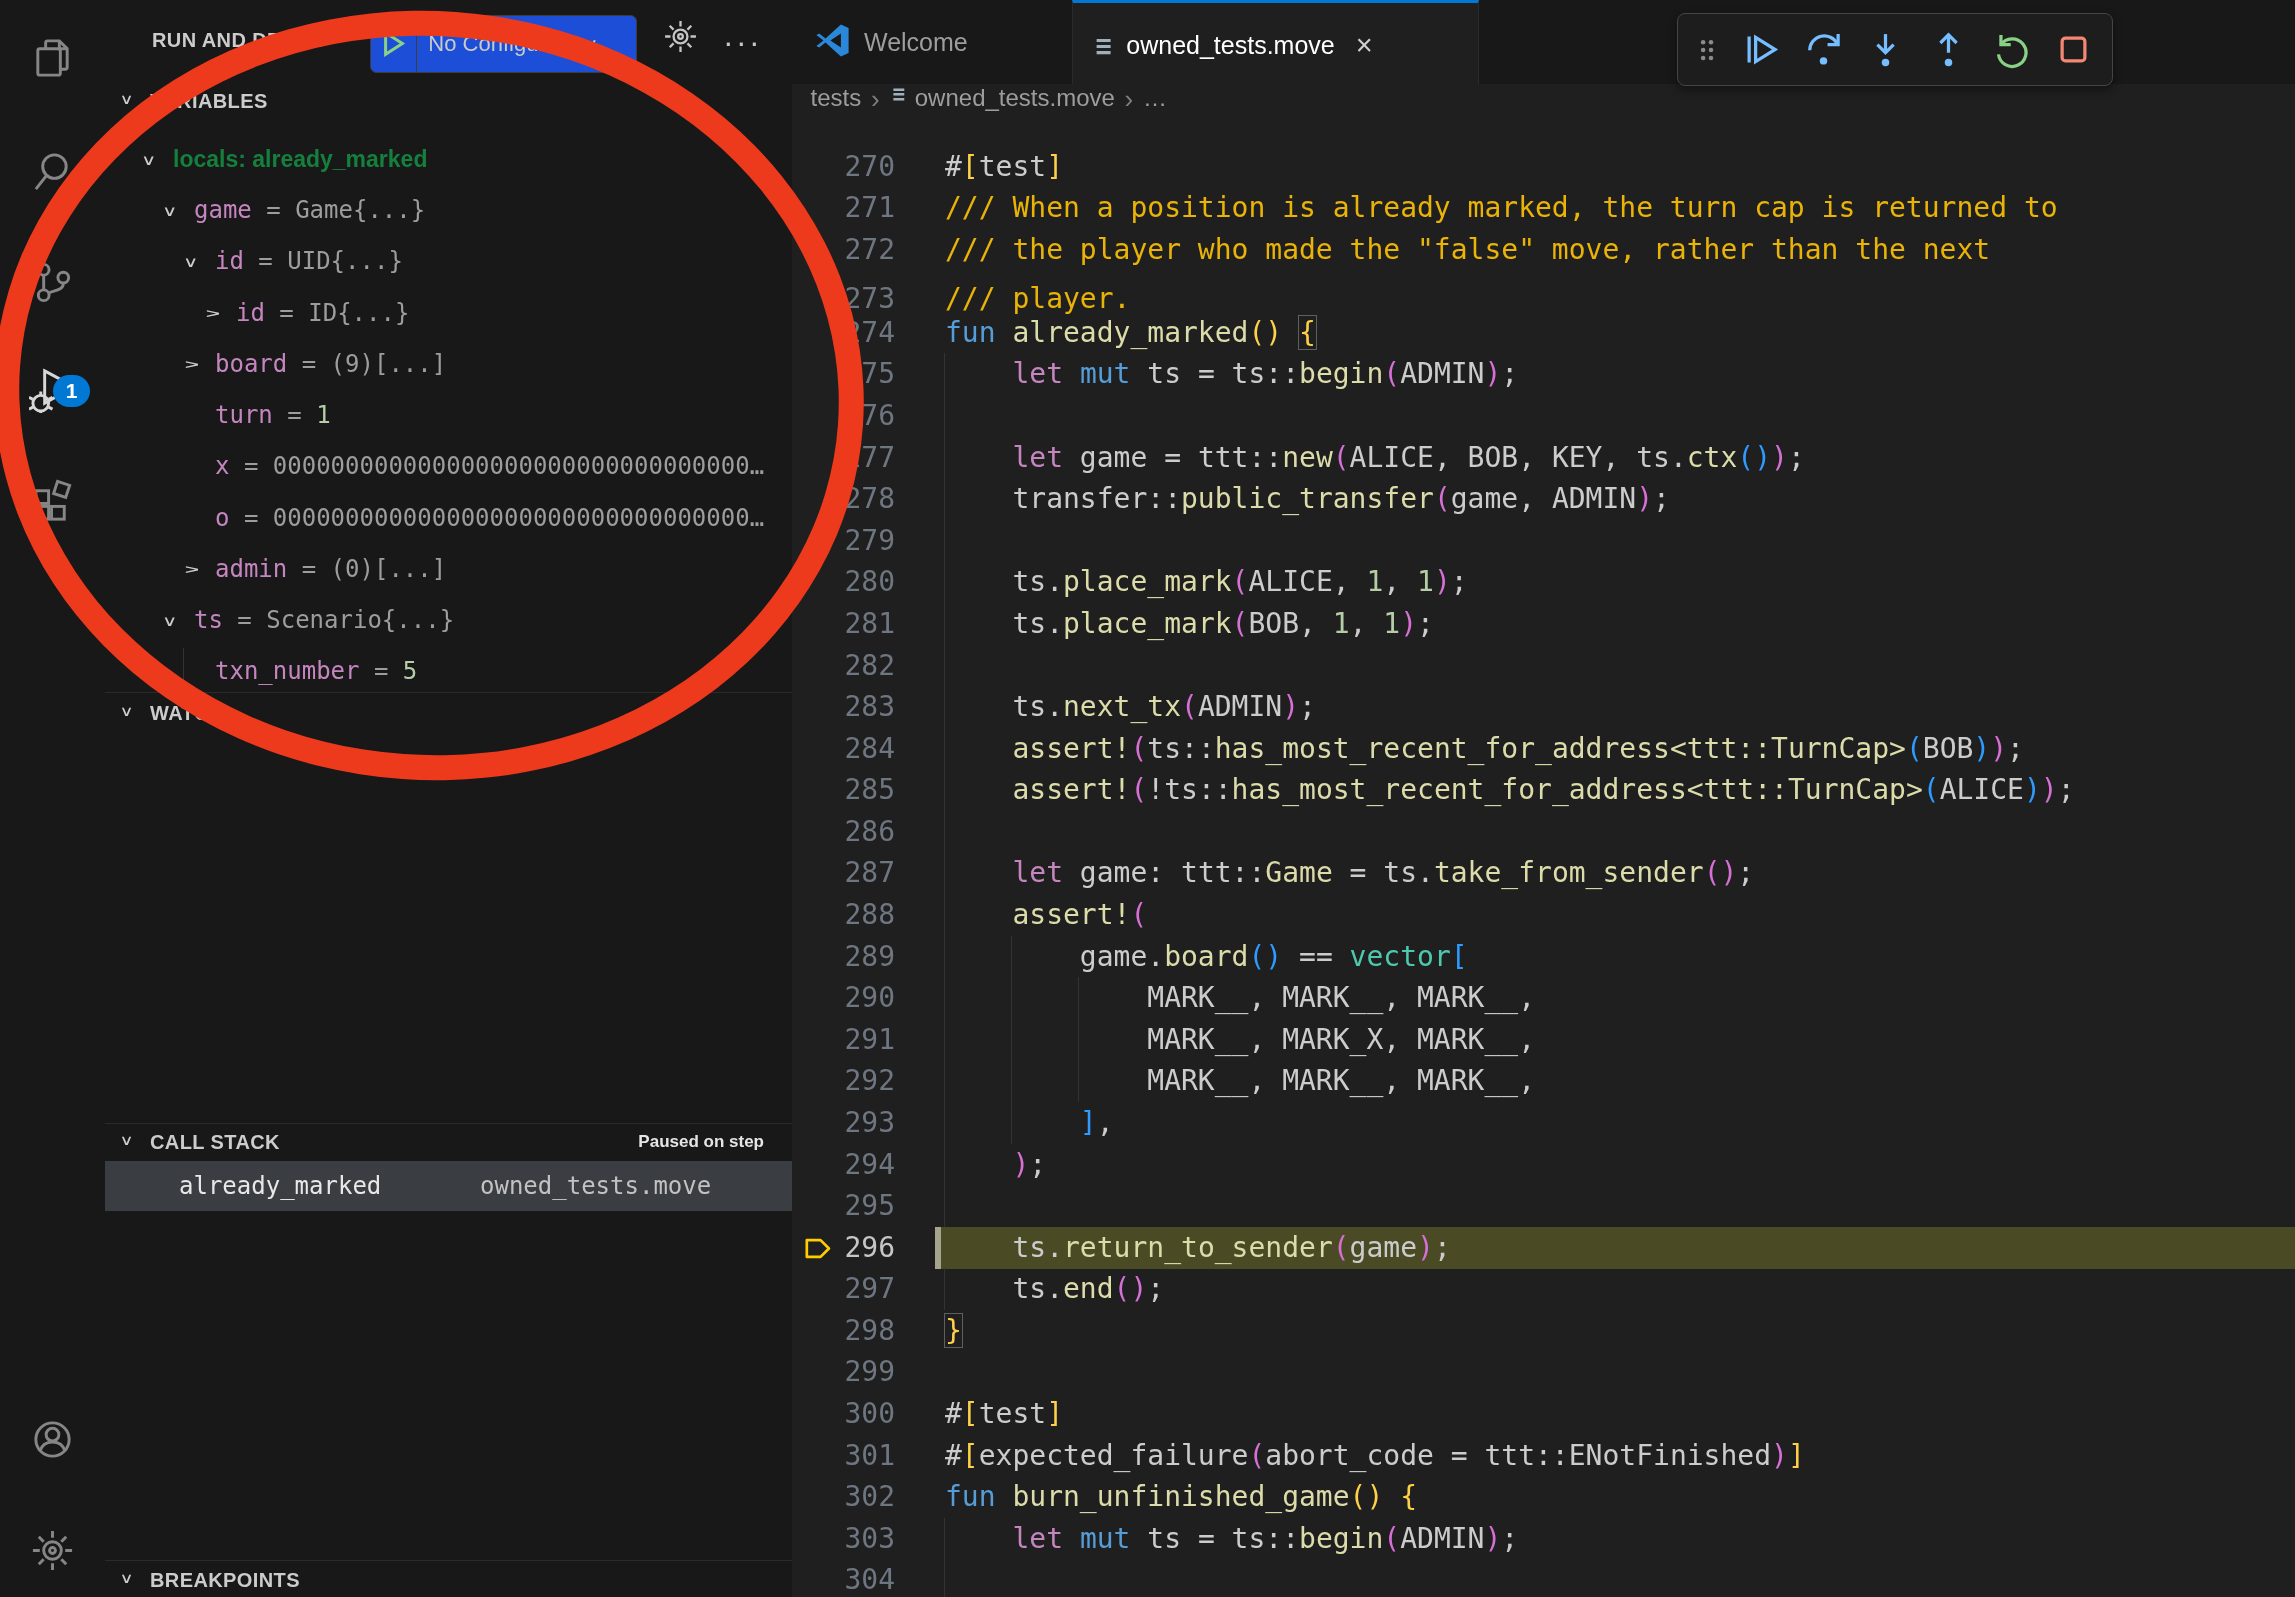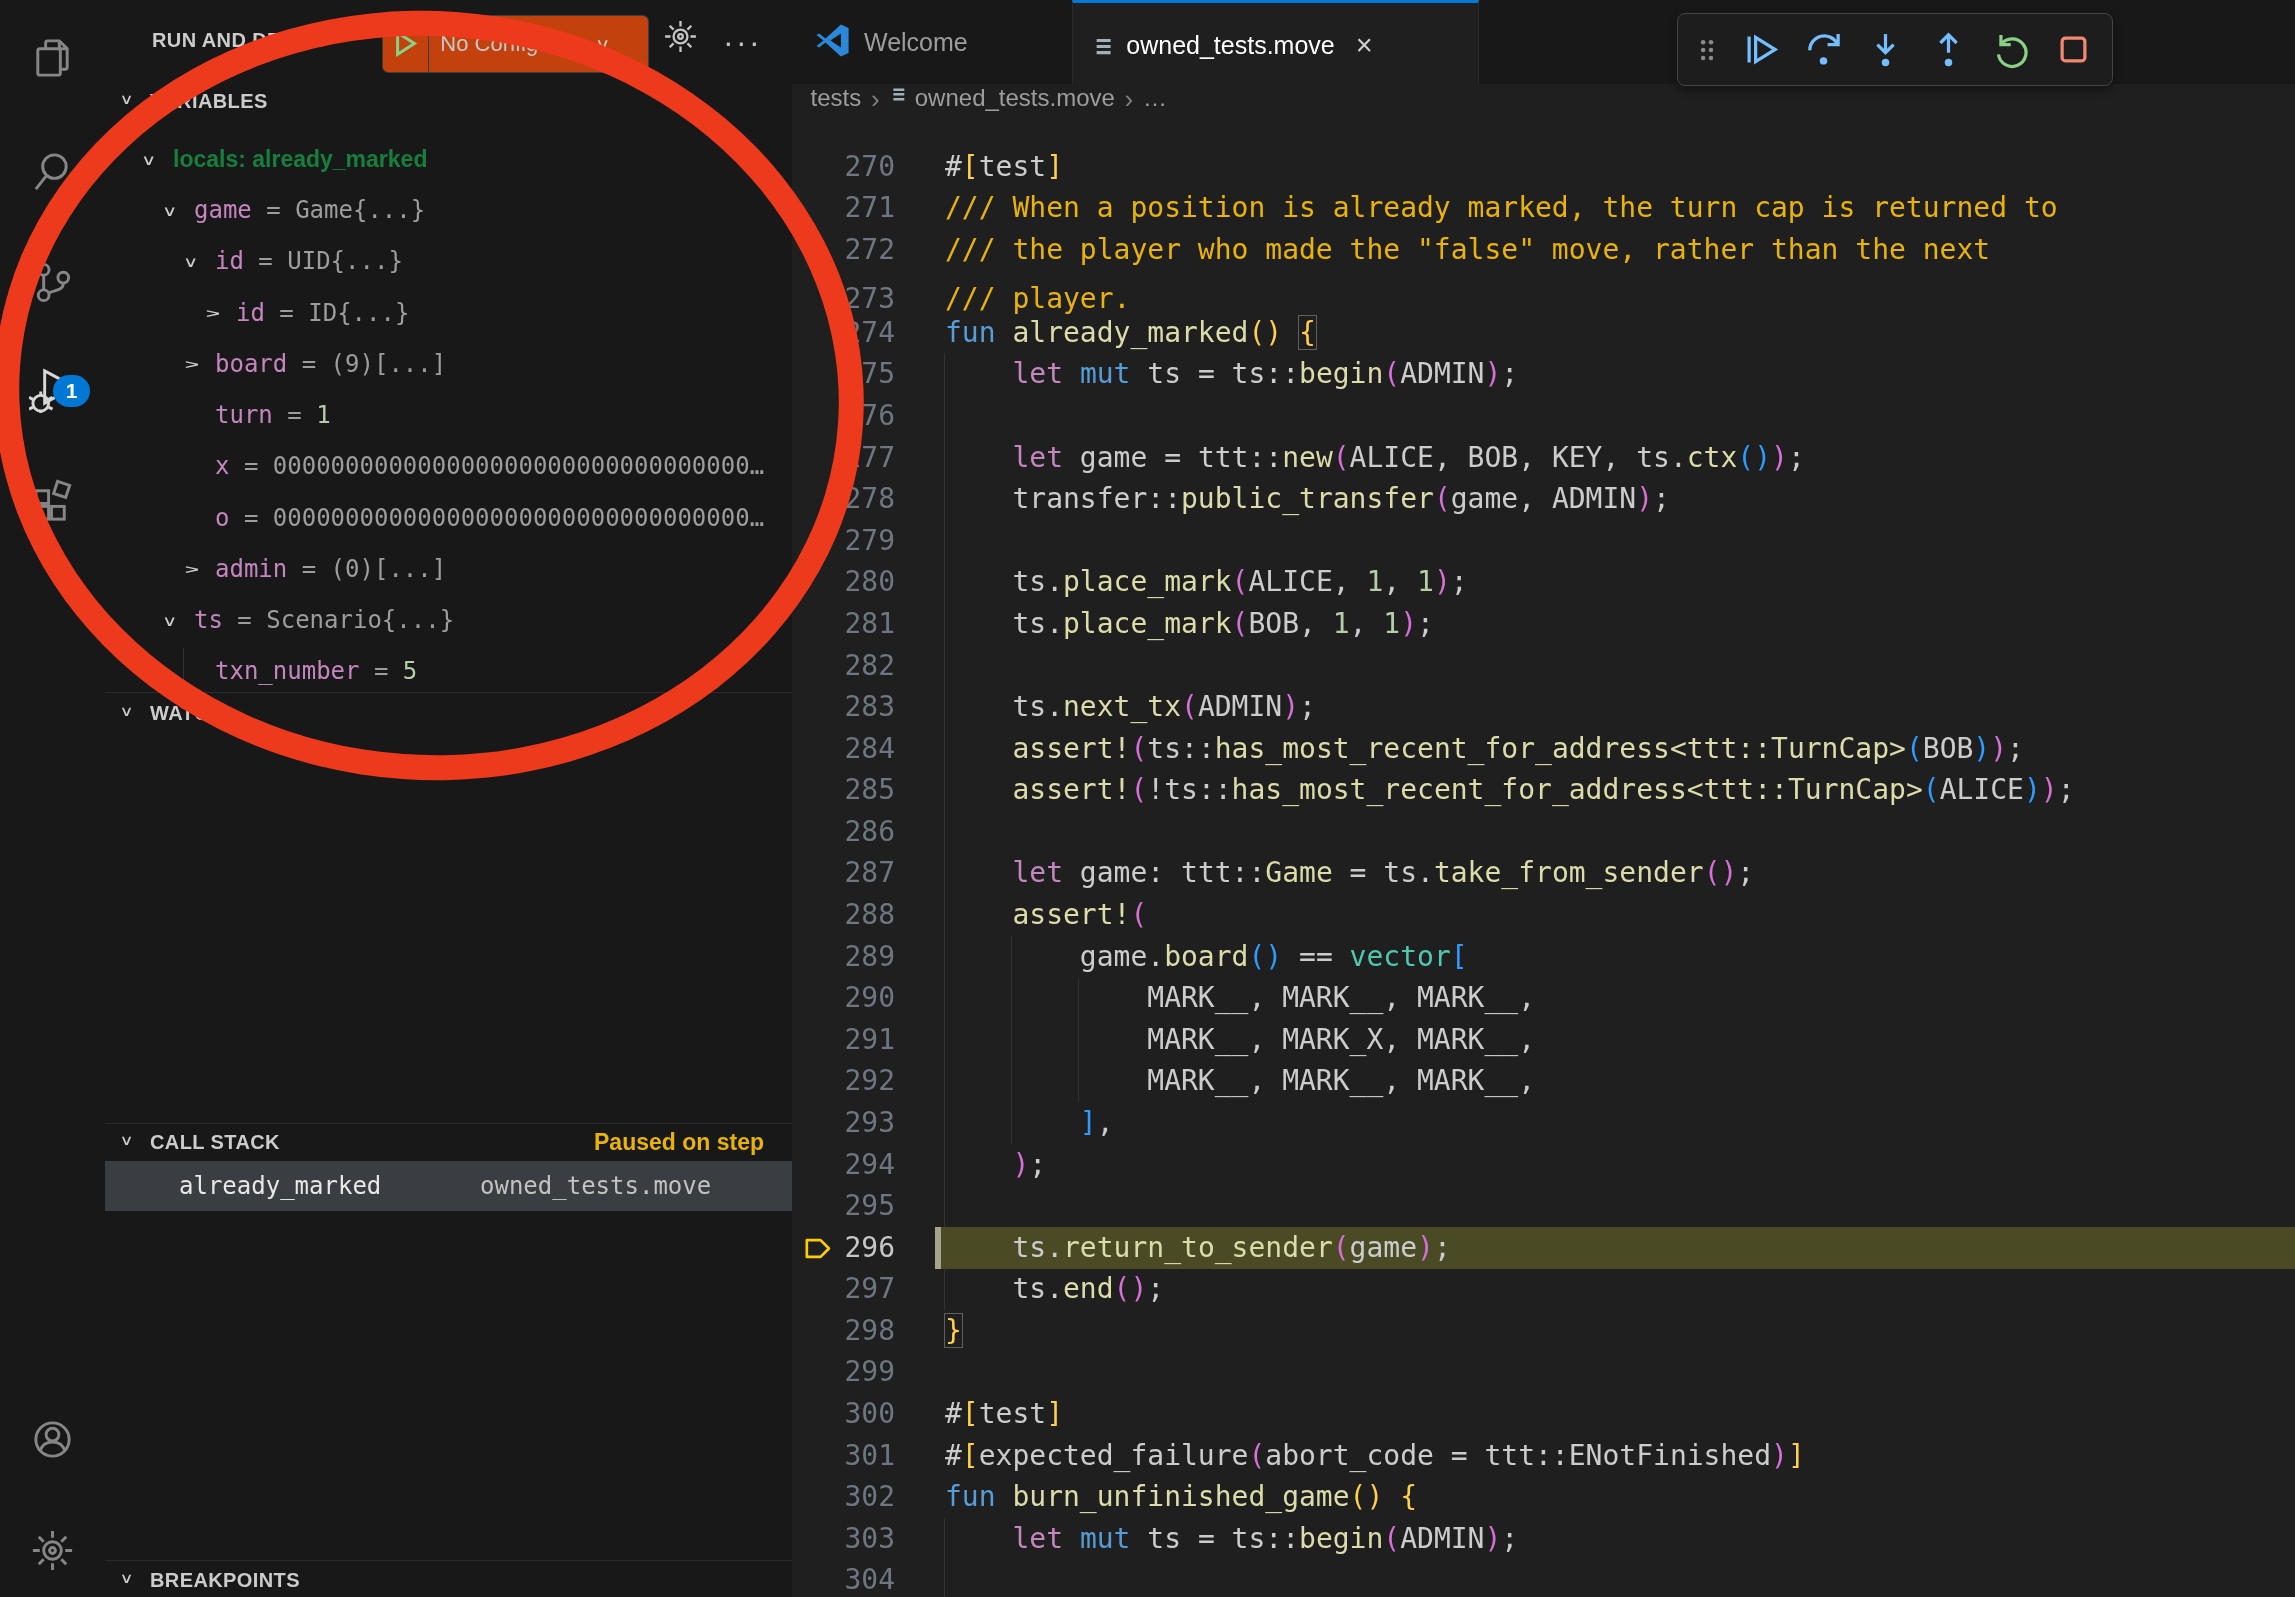--- a/index.html
+++ b/index.html
@@ -11,42 +11,42 @@
   #activitybar{left:0;top:0;width:105px;height:1597px;background:#181818;border-right:0.8px solid #2b2b2b;}
   .act-item{position:absolute;left:0;width:105px;height:88px;display:flex;align-items:center;justify-content:center;color:#868686;}
   .act-item.active{color:#d7d7d7;}
   .act-item svg{width:47px;height:47px;}
   .badge{position:absolute;left:53px;top:29px;width:37px;height:32px;border-radius:17.7px;background:#0078d4;color:#fff;
          font-size:21px;font-weight:bold;display:flex;align-items:center;justify-content:center;}
 
   
   #sidebar{left:105px;top:0;width:688px;height:1597px;background:#181818;border-right:0.8px solid #2b2b2b;}
   #sb-title{left:47px;top:0;height:80px;line-height:80px;font-size:20px;font-weight:bold;color:#cccccc;letter-spacing:0.4px;}
-  #config-picker{left:277px;top:14.5px;width:265px;height:56px;background:#c2410c;border:0.8px solid #3d3d3d;border-radius:6.4px;display:flex;align-items:center;}
+  #config-picker{left:265px;top:14.5px;width:265px;height:56px;background:#1d4ed8;border:0.8px solid #3d3d3d;border-radius:6.4px;display:flex;align-items:center;}
   #config-play{width:45px;height:100%;display:flex;align-items:center;justify-content:center;border-right:0.8px solid #3d3d3d;}
   #config-label{font-size:22px;color:#c9c9c9;padding-left:11.3px;width:153px;overflow:hidden;white-space:nowrap;}
   #config-chev{font-size:21px;color:#cccccc;padding-left:1.6px;transform:scaleY(.8);}
   .hdr-icon{position:absolute;top:17.7px;color:#c5c5c5;}
   .sec-hdr{position:absolute;left:0;width:100%;height:39px;}
   .sec-hdr .chev{position:absolute;left:14.5px;top:3.2px;font-size:19.3px;color:#cccccc;transform:scaleY(.75);}
   .sec-hdr .lbl{position:absolute;left:45px;top:0;font-size:20px;font-weight:bold;letter-spacing:0.4px;color:#cccccc;line-height:32px;}
   .divider{position:absolute;left:0;width:100%;height:0.8px;background:#2b2b2b;}
 
   .trow{position:absolute;left:0;width:688px;height:51px;line-height:51px;font-family:"DejaVu Sans Mono",monospace;font-size:24px;white-space:pre;overflow:hidden;}
   .trow .chev{position:absolute;top:0;font-size:21px;color:#cccccc;font-family:"Liberation Sans",sans-serif;transform:scaleY(.7);}
   .trow .chev.r{transform:rotate(-90deg) scaleX(.7);}
   .sname{font-family:"Liberation Sans",sans-serif;font-weight:bold;font-size:23px;color:#15803d;}
   .vname{color:#c586c0;}
   .veq,.vval{color:#9d9d9d;}
   .vval.num{color:#b5cea8;}
 
   #callstack-row{left:0;width:688px;height:50px;background:#3a3d41;line-height:50px;font-family:"DejaVu Sans Mono",monospace;}
   #cs-frame-name{position:absolute;left:74px;font-size:24px;color:#e8e8e8;}
   #cs-frame-file{position:absolute;left:375px;font-size:24px;color:#c2c2c2;}
-  #cs-badge{position:absolute;right:29px;top:0;font-size:23px;font-weight:bold;color:#eab308;line-height:32px;}
+  #cs-badge{position:absolute;right:29px;top:0;font-size:17px;font-weight:bold;color:#e5e5e5;line-height:32px;}
 
   
   #editor{left:792px;top:0;width:1503px;height:1597px;background:#1f1f1f;}
   #tabbar{left:0;top:0;width:1503px;height:84px;background:#181818;border-bottom:0.8px solid #252526;}
   .tab{position:absolute;top:0;height:84px;display:flex;align-items:center;border-right:0.8px solid #2b2b2b;}
   #tab-welcome{left:0;width:280px;background:#181818;color:#9d9d9d;}
   #tab-owned{left:280px;width:405px;background:#1f1f1f;color:#ffffff;border-top:3.2px solid #0078d4;border-left:0.8px solid #2b2b2b;}
   .tab .tlabel{font-size:25px;padding-left:14.5px;}
   .tab .ticon{margin-left:22.5px;}
   .moveicon{color:#9fb0ba;font-family:"DejaVu Sans Mono",monospace;font-size:27px;font-weight:bold;line-height:1;}

